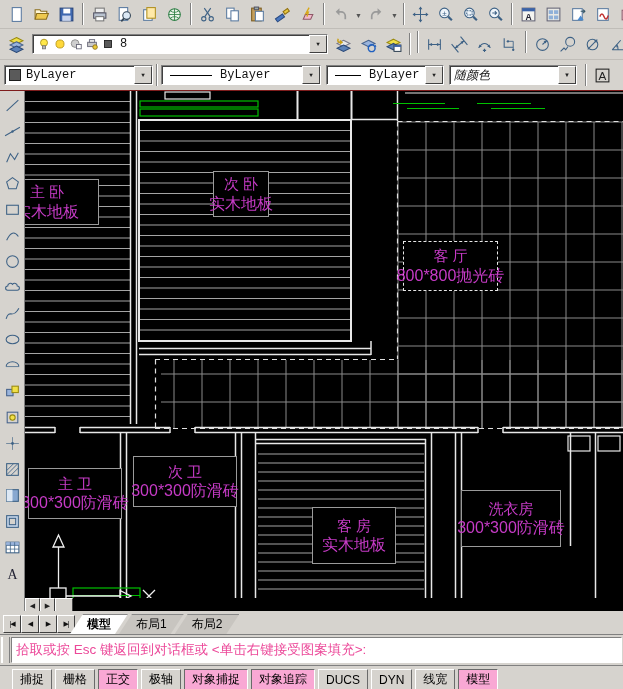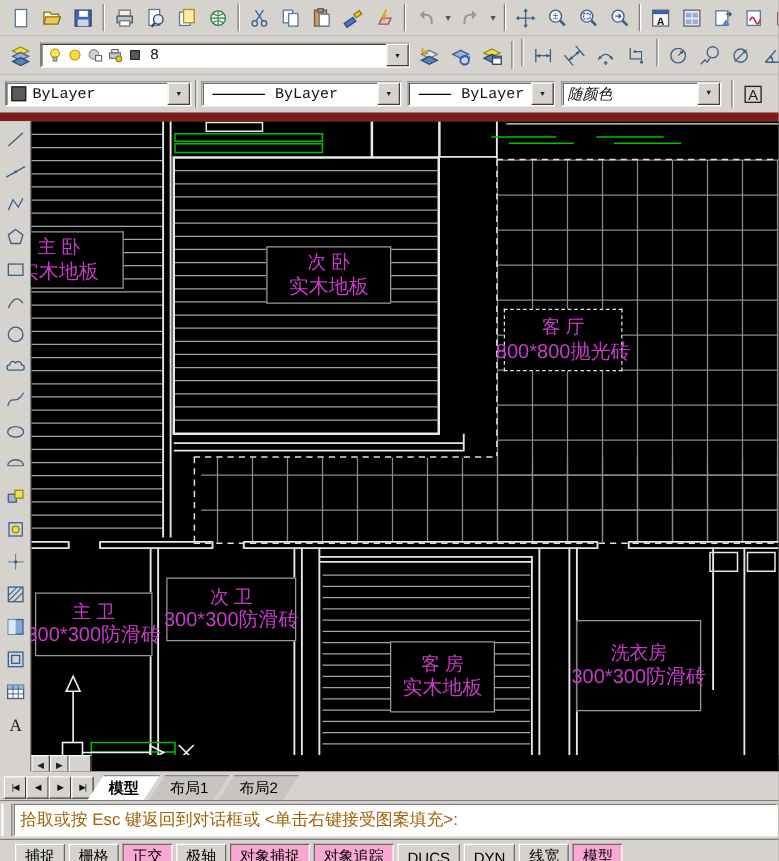--- a/index.html
+++ b/index.html
@@ -3,21 +3,21 @@
 <meta charset="utf-8">
 <style>
   html,body{margin:0;padding:0;}
   body{width:623px;height:689px;background:#d6d3ce;font-family:"Liberation Sans",sans-serif;overflow:hidden;position:relative;}
   #app{width:623px;height:689px;display:flex;flex-direction:column;}
 
   
   .trow{display:flex;align-items:center;background:#d6d3ce;padding-left:4px;overflow:hidden;flex:0 0 auto;}
   #tb1{height:28px;border-bottom:1px solid #c0bdb8;}
   #tb2{height:30px;border-bottom:1px solid #c0bdb8;}
-  #tb3{height:30px;border-bottom:7px solid #7f1d1d;}
+  #tb3{height:30px;border-bottom:1px solid #7f1d1d;}
   .tbtn{width:23px;height:24px;display:flex;align-items:center;justify-content:center;flex:0 0 auto;border:1px solid transparent;}
   .tbtn svg{width:17px;height:17px;}
   .drop{width:11px;height:24px;display:flex;align-items:flex-end;justify-content:center;font-size:7px;color:#555;flex:0 0 auto;padding-bottom:7px;box-sizing:border-box;}
   .sep{width:0;height:22px;border-left:1px solid #808080;border-right:1px solid #fff;margin:0 3px;flex:0 0 auto;}
 
   
   .combo{height:20px;background:#fff;border:1px solid;border-color:#808080 #fff #fff #808080;box-shadow:inset 1px 1px 0 #404040;display:flex;align-items:center;font:12px "Liberation Mono","DejaVu Sans Mono",monospace;color:#111;padding-left:4px;box-sizing:border-box;flex:0 0 auto;}
   .combo .dd{margin-left:auto;width:16px;height:16px;background:#d6d3ce;border:1px solid;border-color:#fff #404040 #404040 #fff;display:flex;align-items:center;justify-content:center;font-size:6px;color:#222;flex:0 0 auto;}
   .mini{width:14px;height:14px;margin-right:2px;flex:0 0 auto;}
   .mini svg{width:14px;height:14px;}
@@ -44,21 +44,21 @@
   #tabrow{height:23px;background:#d6d3ce;display:flex;align-items:flex-end;flex:0 0 auto;border-bottom:1px solid #808080;}
   .navgrp{display:flex;align-items:center;margin:0 4px 1px 3px;}
   .navbtn{width:16px;height:16px;background:#d6d3ce;border:1px solid;border-color:#fff #404040 #404040 #fff;font-size:7px;color:#111;display:flex;align-items:center;justify-content:center;flex:0 0 auto;letter-spacing:-1px;}
   .tab{height:19px;padding:0 17px;display:flex;align-items:center;font-size:12px;color:#000;background:#c8c5c0;clip-path:polygon(13px 0,100% 0,calc(100% - 13px) 100%,0 100%);margin-left:-9px;position:relative;border-top:1px solid #888;}
   .tab.active{background:#fff;font-weight:bold;z-index:3;}
   #tabfill{flex:1;}
 
   
   #cmdrow{height:31px;background:#d6d3ce;display:flex;align-items:stretch;flex:0 0 auto;border-bottom:1px solid #808080;padding:2px 1px;box-sizing:border-box;}
   #cmdgutter{width:6px;border-left:2px solid #fff;border-right:1px solid #808080;margin-right:1px;}
-  #cmdbox{flex:1;background:#fff;border:1px solid;border-color:#808080 #fff #fff #808080;font-size:13.5px;color:#a16207;display:flex;align-items:center;padding-left:4px;white-space:nowrap;overflow:hidden;}
+  #cmdbox{flex:1;background:#fff;border:1px solid;border-color:#808080 #fff #fff #808080;font-size:13.5px;color:#ec4899;display:flex;align-items:center;padding-left:4px;white-space:nowrap;overflow:hidden;}
 
   
   #statusbar{height:27px;background:#d6d3ce;display:flex;align-items:center;padding:0 3px;flex:0 0 auto;}
   #coords{width:118px;height:17px;border:1px solid;border-color:#808080 #fff #fff #808080;font-size:11.5px;color:#111;display:flex;align-items:center;padding:0 6px;letter-spacing:.5px;flex:0 0 auto;}
   .sgrp{display:flex;margin-left:6px;}
   .sbtn{height:19px;padding:0 7px;margin-left:3px;font-size:12px;color:#000;background:#d6d3ce;border:1px solid;border-color:#fff #6a6a6a #6a6a6a #fff;display:flex;align-items:center;flex:0 0 auto;white-space:nowrap;}
   .sbtn.pressed{border-color:#6a6a6a #fff #fff #6a6a6a;background:#f9a8d4;}
 </style>
 </head>
 <body>
@@ -671,41 +671,41 @@
           <line x1="41" y1="505" x2="95" y2="505"></line>
           <path d="M95 499.5 v11 l11 -5.5 Z"></path>
           <path d="M118 499 l12 12 M130 499 l-12 12"></path>
         </g>
       </svg>
       <div id="labels">
           <div class="room-label" style="left: -30px; top: 88px; width: 104px; height: 46px;">
             <div class="room-title">主 卧</div>
             <div class="room-sub">实木地板</div>
           </div>
-          <div class="room-label" style="left: 188px; top: 100px; width: 100px; height: 46px;">
+          <div class="room-label" style="left: 188px; top: 80px; width: 56px; height: 46px;">
             <div class="room-title">次 卧</div>
             <div class="room-sub">实木地板</div>
           </div>
           <div class="room-label dashed" style="left: 378px; top: 150px; width: 95px; height: 50px;">
             <div class="room-title">客 厅</div>
             <div class="room-sub">800*800抛光砖</div>
           </div>
           <div class="room-label" style="left: 3px; top: 377px; width: 94px; height: 51px;">
             <div class="room-title">主 卫</div>
             <div class="room-sub">300*300防滑砖</div>
           </div>
           <div class="room-label" style="left: 108px; top: 365px; width: 104px; height: 51px;">
             <div class="room-title">次 卫</div>
             <div class="room-sub">300*300防滑砖</div>
           </div>
           <div class="room-label" style="left: 287px; top: 416px; width: 84px; height: 57px;">
             <div class="room-title">客 房</div>
             <div class="room-sub">实木地板</div>
           </div>
-          <div class="room-label" style="left: 436px; top: 399px; width: 100px; height: 73px; justify-content: center;">
+          <div class="room-label" style="left: 436px; top: 399px; width: 100px; height: 57px; justify-content: center;">
             <div class="room-title">洗衣房</div>
             <div class="room-sub">300*300防滑砖</div>
           </div>
         </div>
       <div id="hscroll">
         <span class="scbtn">◀</span>
         <span class="scbtn">▶</span>
         <span class="scthumb"></span>
       </div>
     </div>

